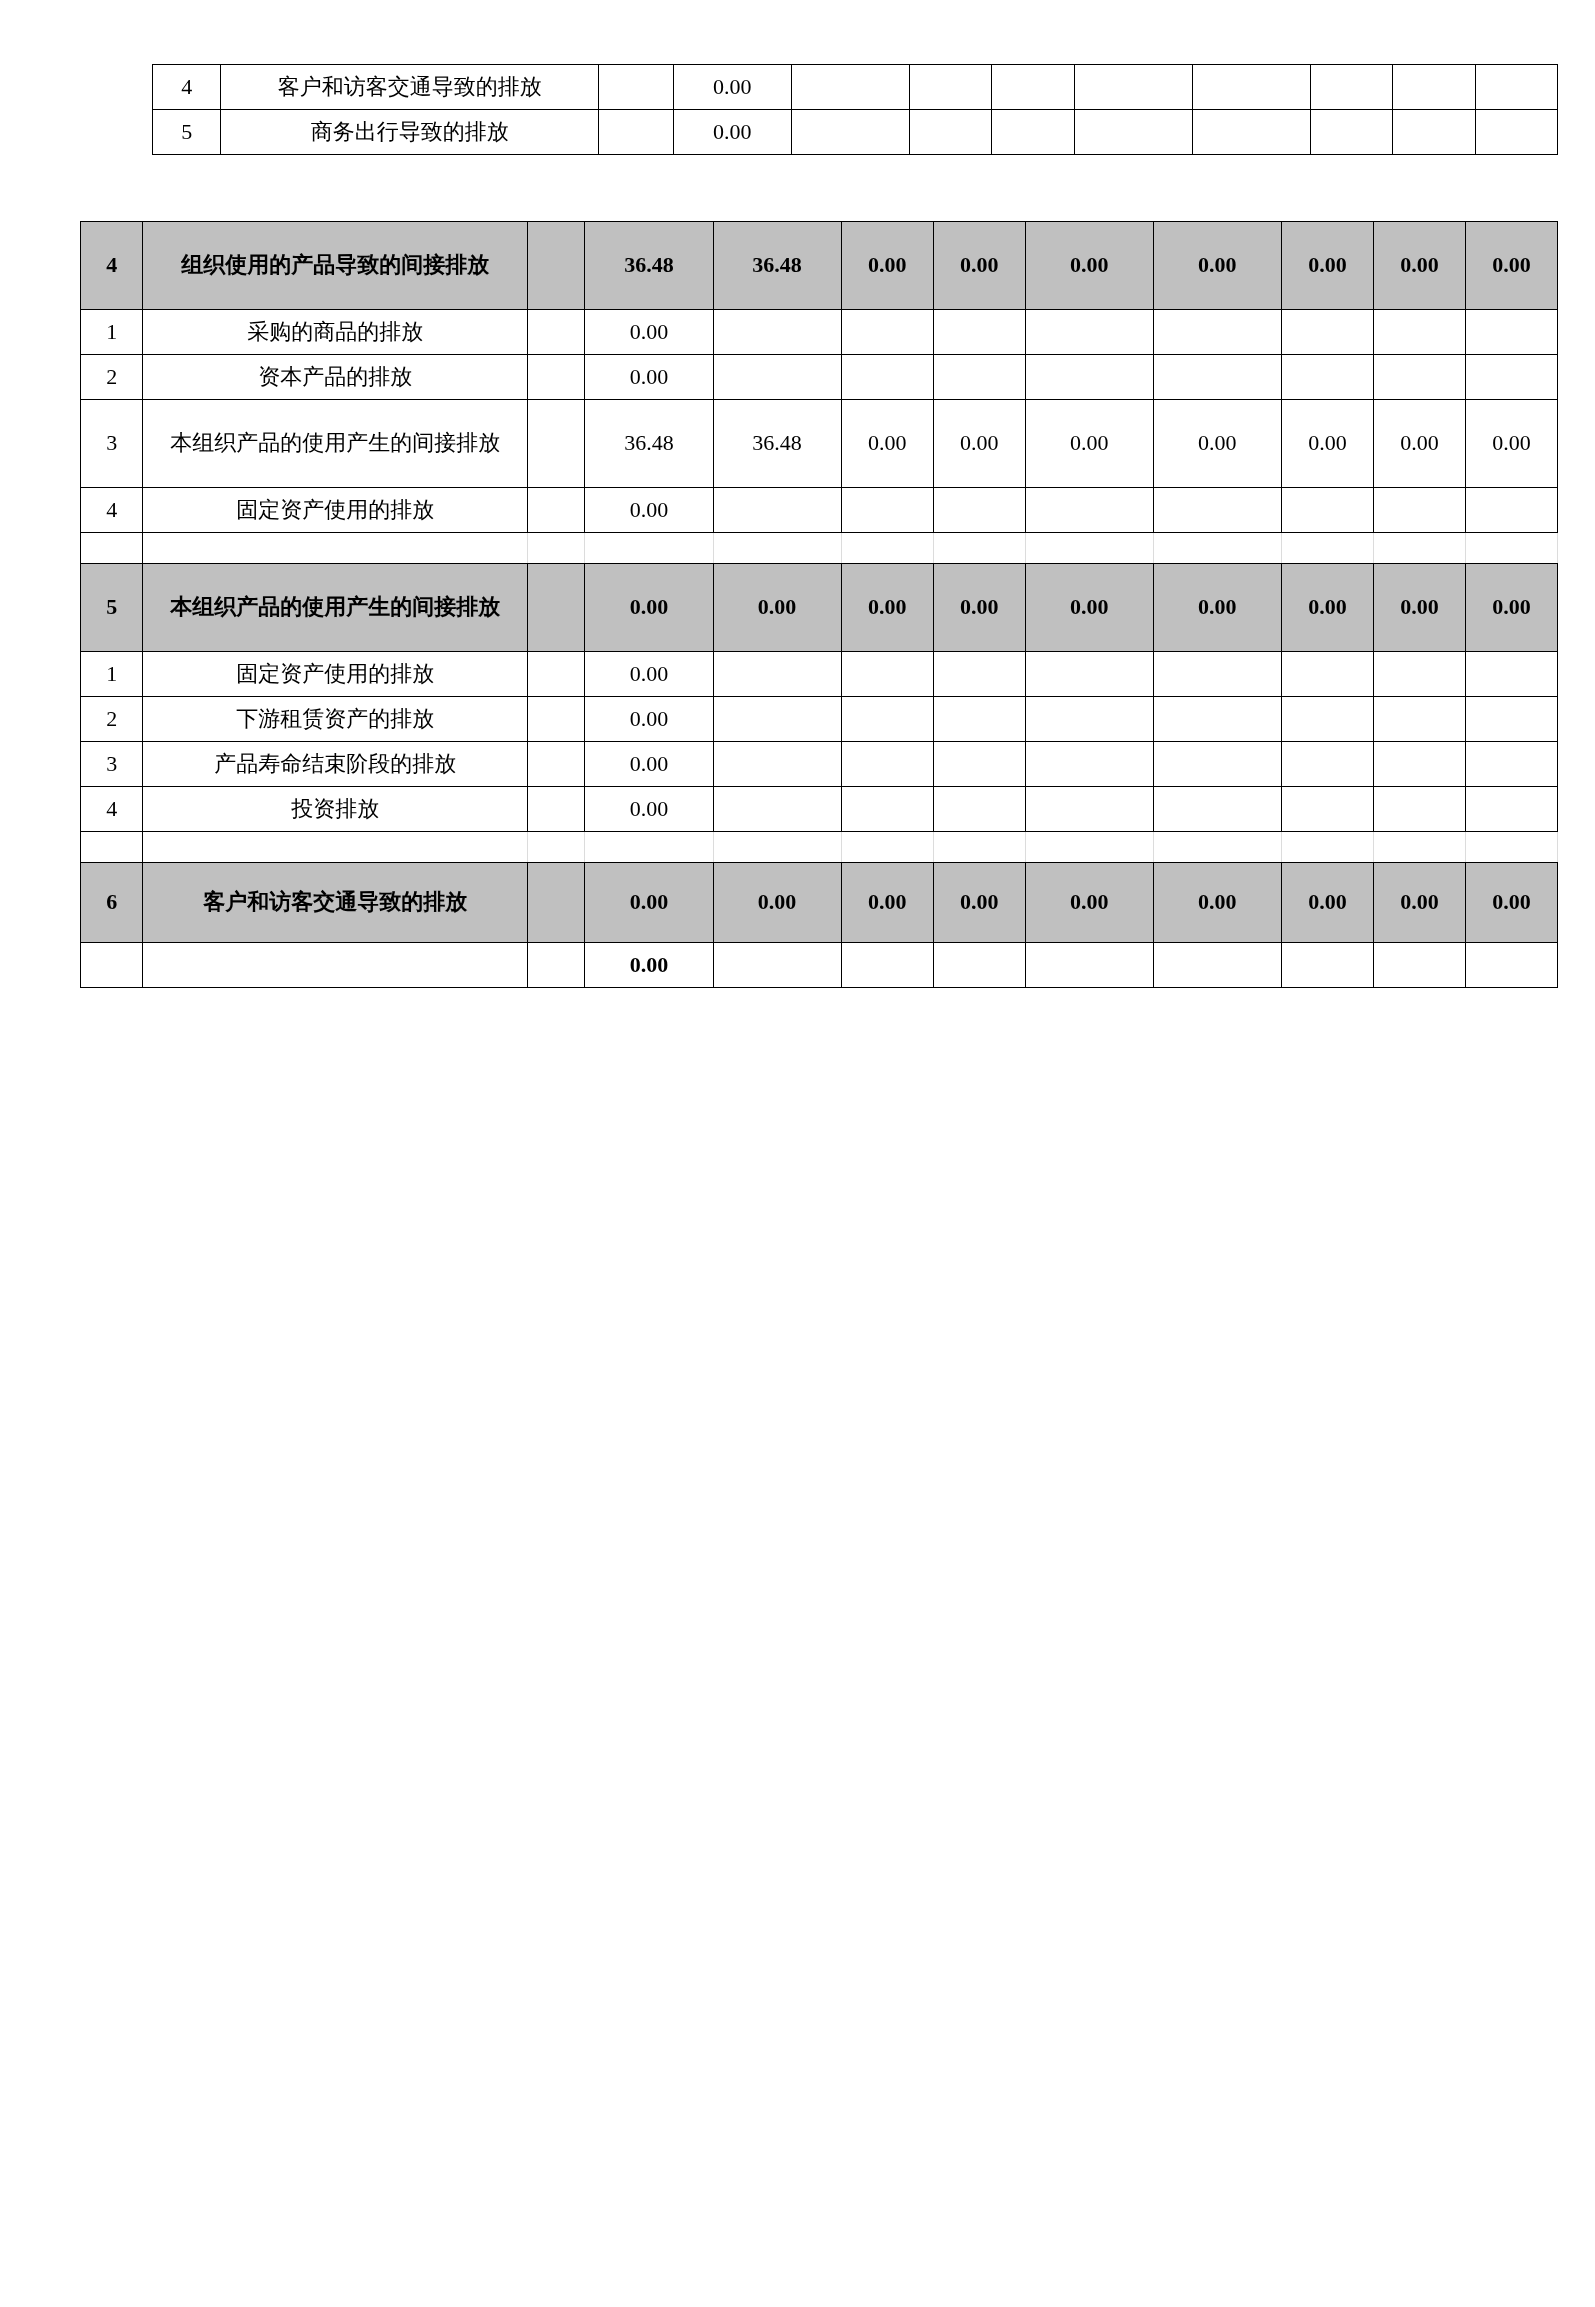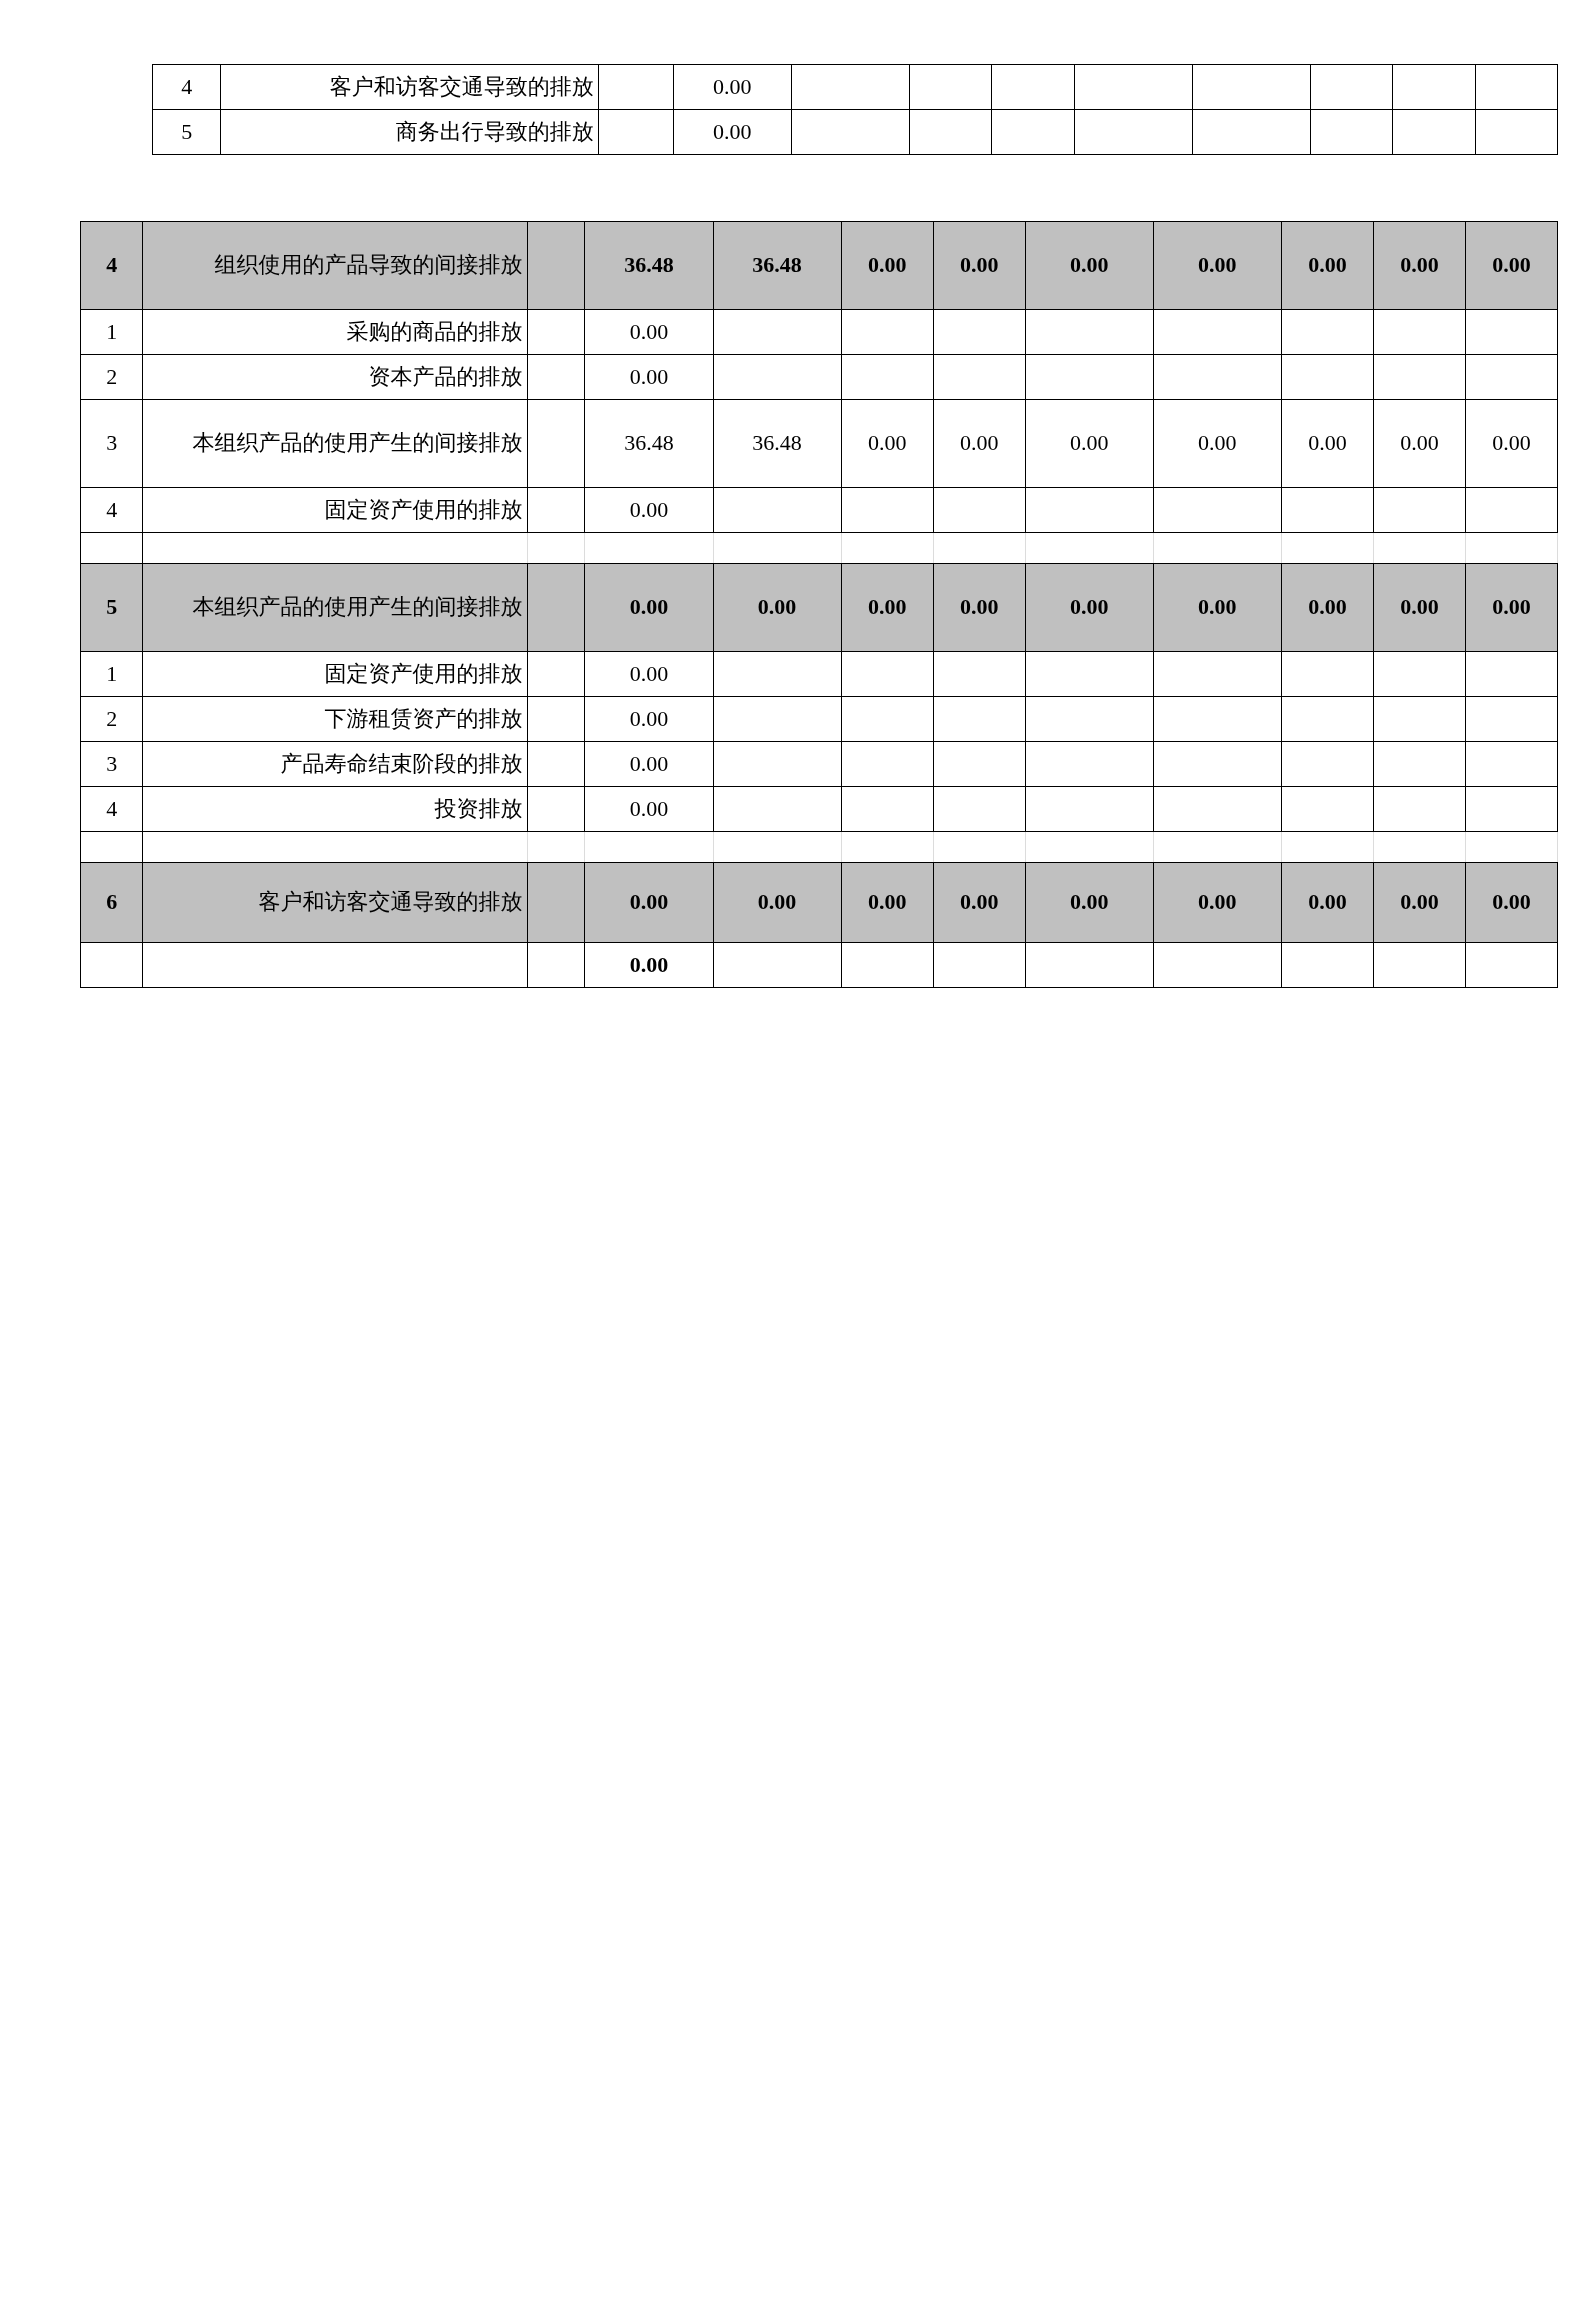--- a/index.html
+++ b/index.html
@@ -63,21 +63,21 @@
   }
   tr.spacer td.c-num,
   tr.spacer td.c-desc {
     border-left: 1.5px solid #000000;
     border-right: 1.5px solid #000000;
   }
   tr.spacer td.c-desc { border-right: 0.7px solid #dcdcdc; }
 
   
   .c-num   { width: 44px;  text-align: center; }
-  .c-desc  { width: 243px; text-align: right; }
+  .c-desc  { width: 243px; text-align: center; }
   .c-e1    { width: 48px; }
   .c-v1    { width: 76px; text-align: center; }
   .c-v2    { width: 76px; text-align: center; }
   .c-v3    { width: 53px;  text-align: center; }
   .c-v4    { width: 53px;  text-align: center; }
   .c-v5    { width: 76px; text-align: center; }
   .c-v6    { width: 76px; text-align: center; }
   .c-v7    { width: 53px;  text-align: center; }
   .c-v8    { width: 53px;  text-align: center; }
   .c-v9    { width: 53px;  text-align: center; }
@@ -93,21 +93,21 @@
   #table-main .c-v5   { width: 78px; }
   #table-main .c-v6   { width: 78px; }
   #table-main .c-v7   { width: 56px; }
   #table-main .c-v8   { width: 56px; }
   #table-main .c-v9   { width: 56px; }
 
   tr.section td {
     background: #c0c0c0;
     font-weight: bold;
   }
-  tr.section td.c-desc { font-weight: normal; }
+  tr.section td.c-desc { font-weight: bold; }
 
   tr.data td { height: 45px; }
   tr.data-tall td { height: 88px; }
   tr.section td { height: 88px; }
   tr.section-1line td { height: 80px; }
   tr.tail td { height: 45px; }
 
   td.num-bold { font-weight: bold; }
 
   

